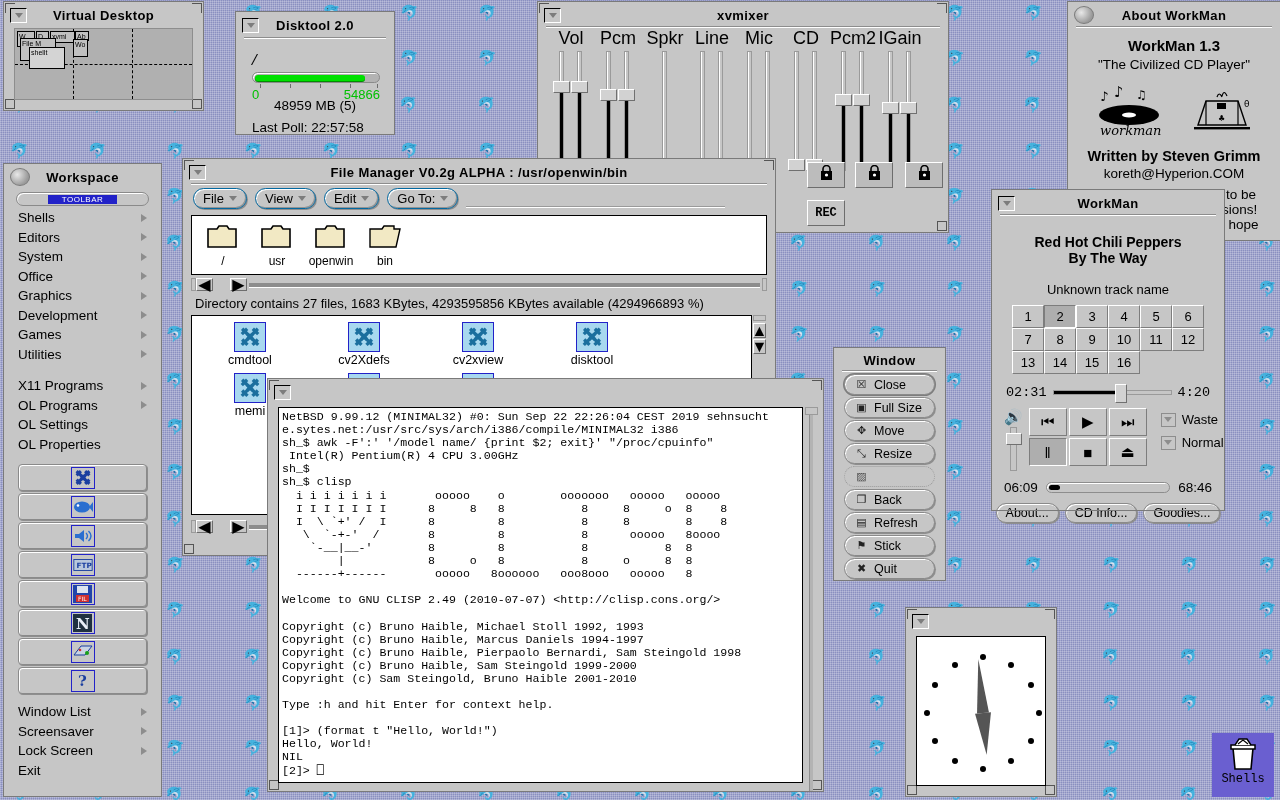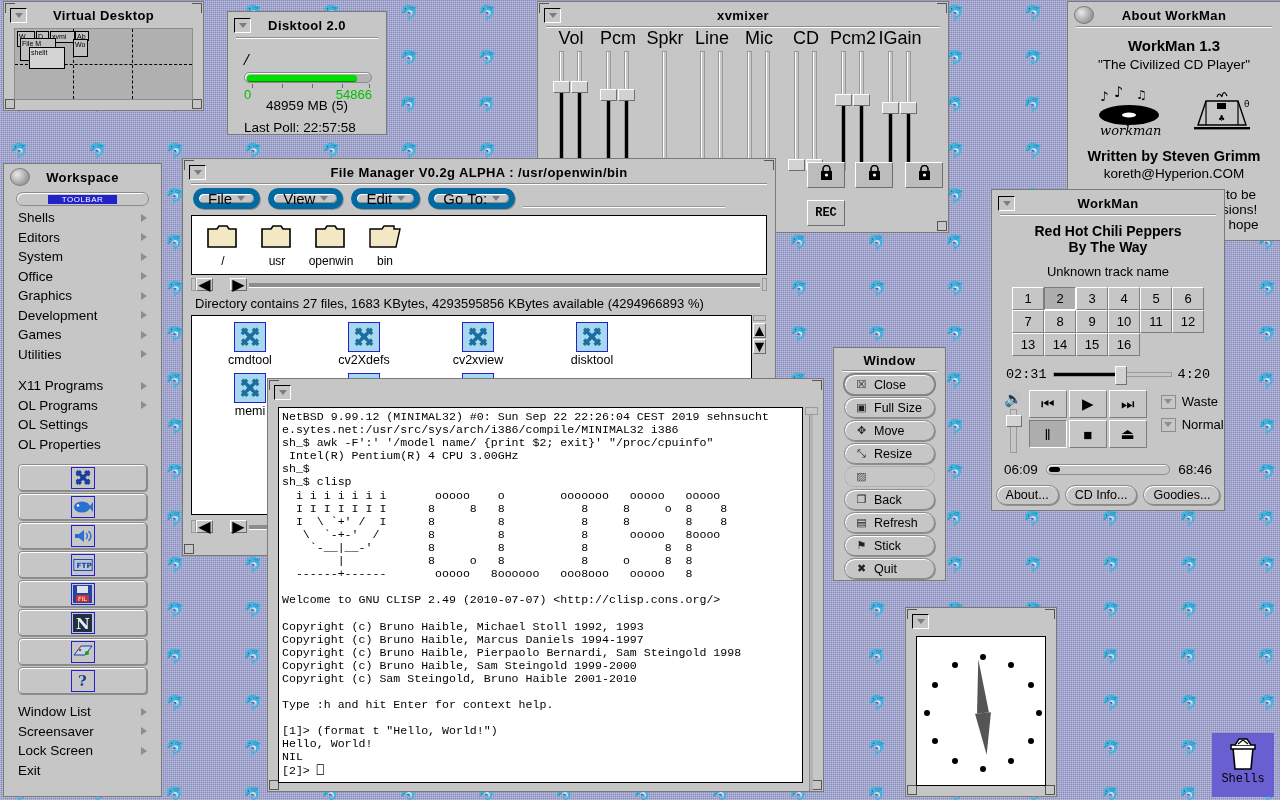--- a/index.html
+++ b/index.html
@@ -27,37 +27,37 @@
   .menubtn { width:17px; height:15px; margin-left:4px; background:#c6c6c6;
              border:1px solid #000; border-right-color:#fff; border-bottom-color:#fff;
              display:flex; align-items:center; justify-content:center; }
   .menubtn i { display:block; width:0; height:0; border-left:4px solid transparent;
                border-right:4px solid transparent; border-top:5px solid #7d7d7d; }
   .tb-sep { height:1px; background:#8d8d8d; margin:0 6px; box-shadow:0 1px 0 #fff; }
   .corner { position:absolute; width:10px; height:10px; background:#c6c6c6;
             border:1px solid #555; }
   .c-tl{left:-1px;top:-1px;} .c-tr{right:-1px;top:-1px;}
   .c-bl{left:-1px;bottom:-1px;} .c-br{right:-1px;bottom:-1px;}
-  .oval-btn { border-radius:11px; border:6px solid #0369a1; background:#c6c6c6;
+  .oval-btn { border-radius:11px; border:1px solid #0369a1; background:#c6c6c6;
               box-shadow: inset 1px 1px 0 #fff, inset -1px -1px 0 #939393, 1px 1px 0 #8e8e8e;
-              font-size:15px; color:#000; display:flex; align-items:center;
+              font-size:13px; color:#000; display:flex; align-items:center;
               justify-content:center; }
 
   
   #vdesk { left:4px; top:2px; width:199px; height:108px; }
   #vdesk .pager { position:absolute; left:8px; top:24px; right:8px; bottom:8px;
                   background:#b0b0b0; border:1px solid #8d8d8d; }
   .vline { position:absolute; border-left:1px dashed #000; top:0; bottom:0; }
   .vline-h { position:absolute; border-top:1px dashed #000; left:0; right:0; }
   .vmini { position:absolute; background:#c0c0c0; border:1px solid #000;
            font-size:7px; color:#000; line-height:9px; overflow:hidden;
            font-family:"Liberation Sans", sans-serif; padding-left:1px; }
 
   
-  #disktool { left:228px; top:12px; width:158px; height:122px; }
+  #disktool { left:236px; top:12px; width:158px; height:122px; }
   #dt-slash { position:absolute; left:14px; top:36px; font-size:17px; font-weight:bold;
               font-family:"Liberation Serif", serif; font-style:italic; }
   #dt-bar { position:absolute; left:14px; top:58px; width:128px; height:11px;
             background:#b3b3b3; border:1px solid #8a8a8a; border-radius:6px;
             box-shadow: inset 1px 1px 0 #fff; }
   #dt-fill { position:absolute; left:2px; top:2px; height:6px; background:#00e000;
              border-radius:3px; box-shadow:0 1px 0 #008f00; }
   .dt-tick { position:absolute; top:70px; width:1px; height:4px; background:#6d6d6d; }
   #dt-min { position:absolute; left:14px; top:73px; font-size:13px; color:#00c000; }
   #dt-max { position:absolute; right:12px; top:73px; font-size:13px; color:#00c000; }
@@ -1177,23 +1177,23 @@
 
 <div class="win win-frame" id="workman">
   <div class="titlebar">
     <div class="menubtn">
         <i></i>
       </div>
     <div class="tb-title">WorkMan</div>
     <div style="width:21px"></div>
   </div>
   <div class="tb-sep"></div>
-  <div class="wkm-title" style="margin-top:8px">Red Hot Chili Peppers</div>
+  <div class="wkm-title" style="margin-top:19px">Red Hot Chili Peppers</div>
   <div class="wkm-title">By The Way</div>
-  <div class="wkm-sub" style="margin-top:9px">Unknown track name</div>
+  <div class="wkm-sub" style="margin-top:16px">Unknown track name</div>
   <div id="trackgrid">
       <div class="trk">1</div>
       <div class="trk sel">2</div>
       <div class="trk">3</div>
       <div class="trk">4</div>
       <div class="trk">5</div>
       <div class="trk">6</div>
       <div class="trk">7</div>
       <div class="trk">8</div>
       <div class="trk">9</div>

